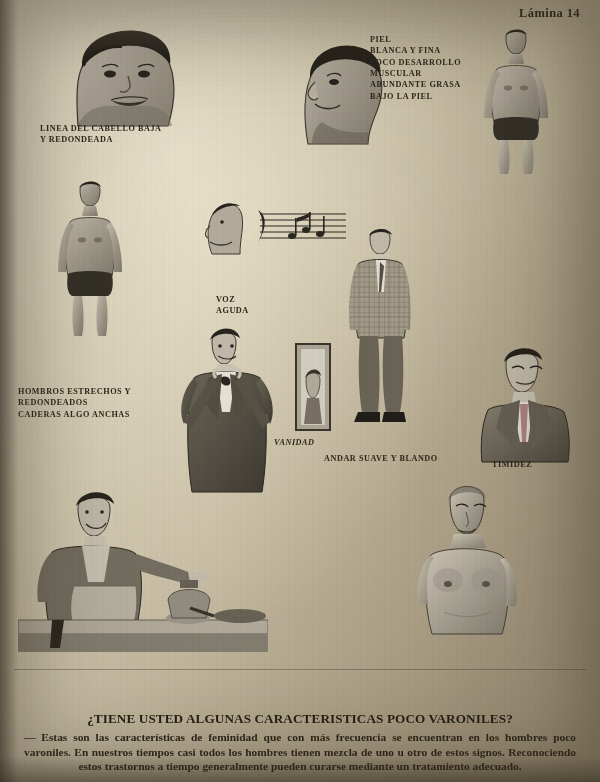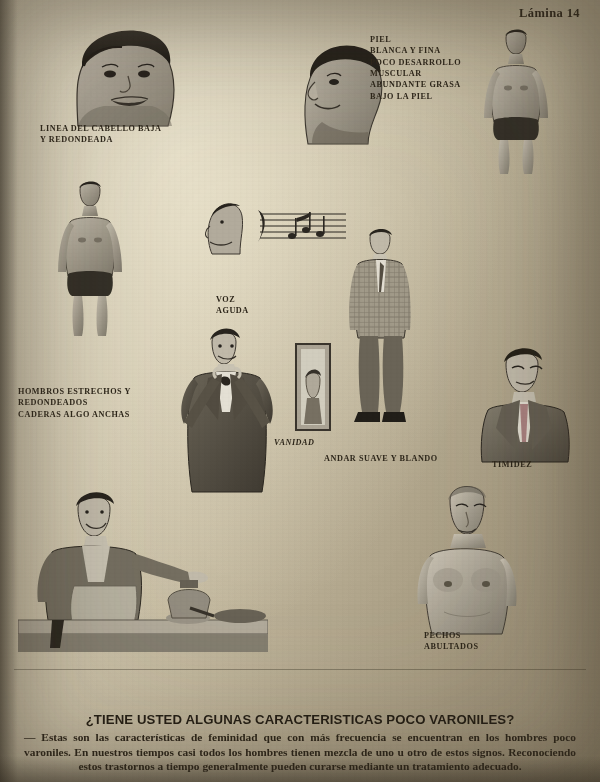--- a/index.html
+++ b/index.html
@@ -86,21 +86,21 @@
   }
 
   .bottom-block {
     position: absolute;
     left: 0; right: 0;
     bottom: 8px;
     padding: 0 18px;
     text-align: center;
   }
   .bottom-title {
-    font-family: Liberation Sans, sans-serif;
+    font-family: Liberation Serif, serif;
     font-weight: bold;
     font-size: 13.2px;
     color: #241e14;
     letter-spacing: .1px;
     margin-bottom: 3px;
   }
   .bottom-body {
     font-family: "Liberation Serif", serif;
     font-weight: bold;
     font-size: 11.4px;
@@ -379,22 +379,20 @@
 REDONDEADOS
 CADERAS ALGO ANCHAS</div>
 
   <div class="caption" style="left:274px; top:437px; width:78px;font-style:italic;">VANIDAD</div>
 
   <div class="caption" style="left:324px; top:453px; width:134px;">ANDAR SUAVE Y BLANDO</div>
 
   <div class="caption" style="left:492px; top:459px; width:76px;">TIMIDEZ</div>
 
 
-  <div class="caption" style="left:424px; top:630px; width:100px;">PECHOS
-ABULTADOS</div>
 
   <div class="rule"></div>
   <div class="bottom-block">
     <div class="bottom-title">¿TIENE USTED ALGUNAS CARACTERISTICAS POCO VARONILES?</div>
     <div class="bottom-body">— Estas son las características de feminidad que con más frecuencia se encuentran en los hombres poco varoniles. En nuestros tiempos casi todos los hombres tienen mezcla de uno u otro de estos signos. Reconociendo estos trastornos a tiempo generalmente pueden curarse mediante un tratamiento adecuado.</div>
   </div>
 
   <div class="grain"></div>
   <div class="vignette"></div>
   <div class="edge-left"></div>

